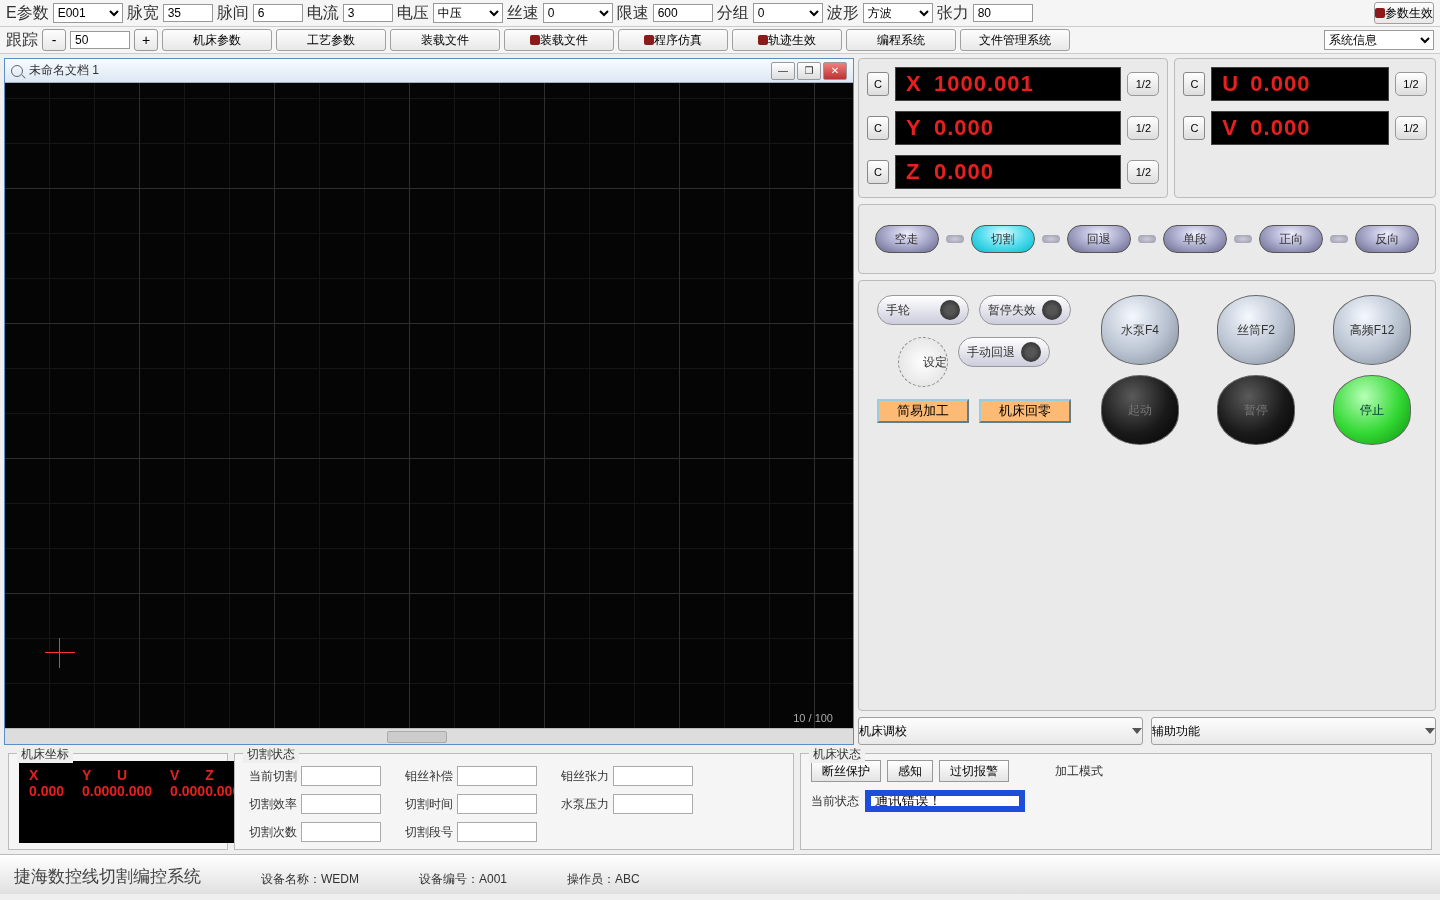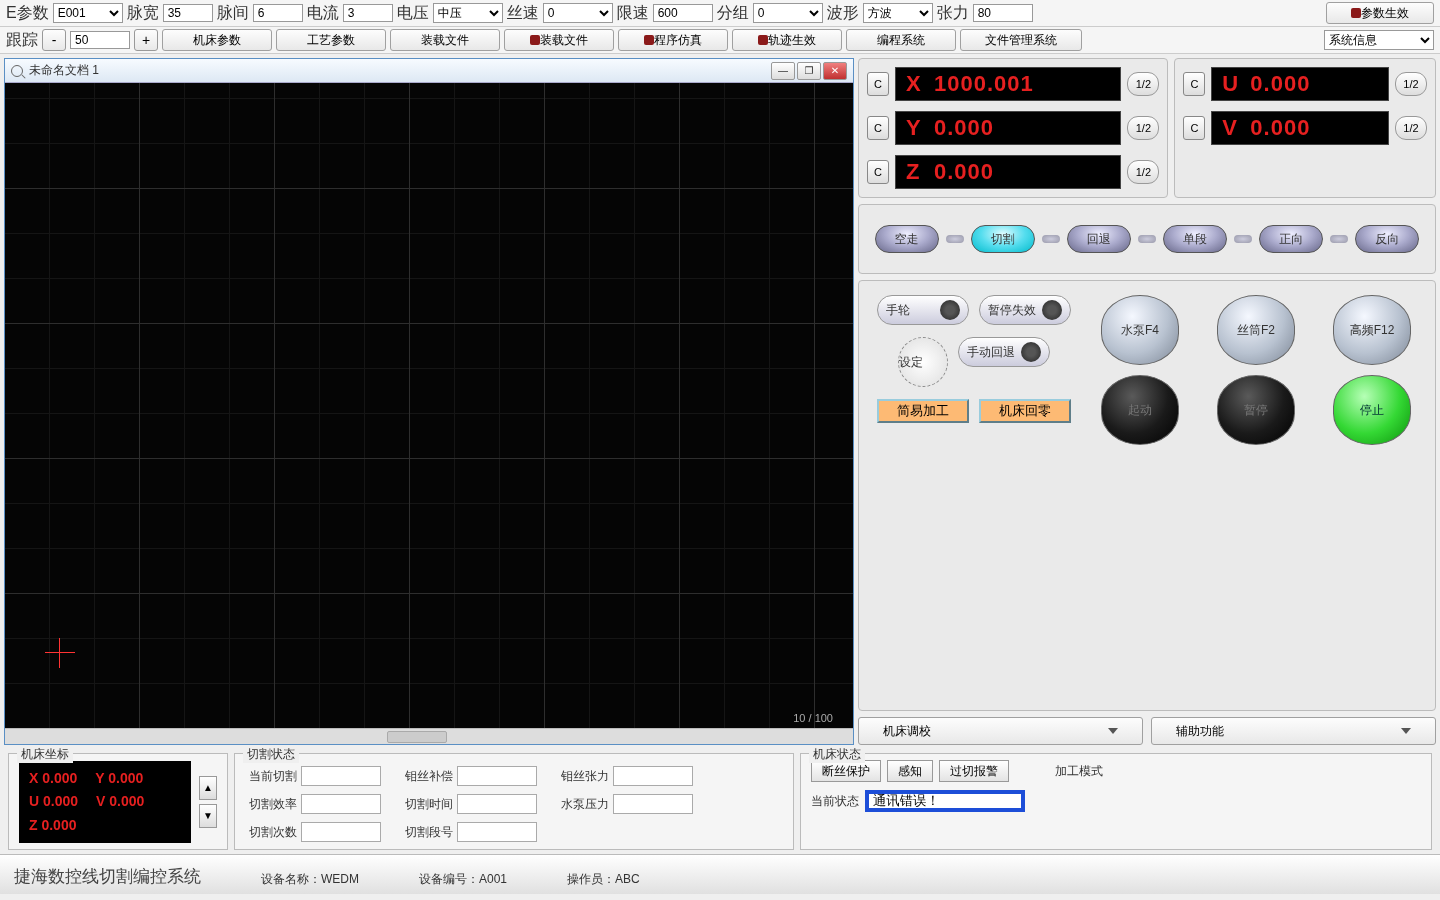--- a/index.html
+++ b/index.html
@@ -3,21 +3,21 @@
 <meta charset="utf-8">
 <style>
 *{box-sizing:border-box;margin:0;padding:0;font-family:"Microsoft YaHei",SimSun,sans-serif}
 body{background:#efefef;width:1440px;height:900px;overflow:hidden;font-size:12px;color:#333}
 
 
 .topbar{display:flex;align-items:center;padding:2px 6px;gap:4px;background:#f5f5f5;border-bottom:1px solid #ccc}
 .topbar .lbl{font-size:16px;white-space:nowrap}
 .topbar input[type=text]{height:18px;border:1px solid #999;padding:0 4px;font-size:12px;background:#fff}
 .topbar select{height:20px;border:1px solid #999;font-size:12px;background:#fff}.w60{width:60px}.w70{width:70px}.w50{width:50px}
-.btn{height:22px;border:1px solid #a0a0a0;background:linear-gradient(#fdfdfd,#e8e8e8);border-radius:3px;padding:0 24px;font-size:12px;cursor:pointer;display:inline-flex;align-items:center;justify-content:center;gap:0}
+.btn{height:22px;border:1px solid #a0a0a0;background:linear-gradient(#fdfdfd,#e8e8e8);border-radius:3px;padding:0 0;font-size:12px;cursor:pointer;display:inline-flex;align-items:center;justify-content:center;gap:0}
 .btn.wide{min-width:110px}
 .redlamp{width:10px;height:10px;background:#8b1a1a;border-radius:2px;display:inline-block}
 .smallbtn{height:22px;width:24px;border:1px solid #999;background:linear-gradient(#fdfdfd,#e8e8e8);border-radius:3px;font-size:14px;cursor:pointer}
 .sysinfo{flex:1;text-align:right}
 .sysinfo select{width:110px}
 
 
 .main{display:flex;height:calc(900px - 55px - 150px);padding:4px;gap:4px}
 .viewport-wrap{flex:0 0 850px;display:flex;flex-direction:column}
 .viewport-win{border:1px solid #5a8fc4;height:100%;display:flex;flex-direction:column;background:#fff}
@@ -40,64 +40,64 @@
 
 
 .rightpanel{flex:1;display:flex;flex-direction:column;gap:6px}
 .dro-row{display:flex;gap:6px}
 .dro-block{background:#eaeaea;border:1px solid #bcbcbc;border-radius:4px;padding:8px;display:flex;flex-direction:column;gap:10px;flex:1}
 .dro-line{display:flex;align-items:center;gap:6px}
 .cbtn{width:22px;height:24px;border:1px solid #888;background:linear-gradient(#fff,#ddd);border-radius:3px;font-size:11px;cursor:pointer}
 .dro{flex:1;height:34px;background:#000;border:1px solid #444;display:flex;align-items:center;padding:0 10px;gap:8px;font-family:"Courier New",monospace}
 .dro .ax{color:#e62020;font-size:22px;font-weight:bold;width:20px}
 .dro .val{color:#e62020;font-size:22px;font-weight:bold;letter-spacing:1px}
-.halfbtn{width:32px;height:24px;border:1px solid #999;background:linear-gradient(#fff,#ddd);border-radius:11px;font-size:11px;cursor:pointer}
+.halfbtn{width:32px;height:24px;border:1px solid #999;background:linear-gradient(#fff,#ddd);border-radius:5px;font-size:11px;cursor:pointer}
 
 .pillrow{background:#eaeaea;border:1px solid #bcbcbc;border-radius:4px;padding:20px 12px;display:flex;justify-content:space-around;align-items:center}
 .pill{width:64px;height:28px;border-radius:14px;background:radial-gradient(ellipse at 50% 30%,#eef,#aac 50%,#668);border:1px solid #555;display:flex;align-items:center;justify-content:center;cursor:pointer;font-size:12px;position:relative}
 .pill.active{background:radial-gradient(ellipse at 50% 30%,#dffcff,#5de 50%,#0bc)}
 .pilljoin{width:18px;height:8px;background:radial-gradient(#ccd,#99a);border-radius:4px}
 
 .controlbox{background:#eaeaea;border:1px solid #bcbcbc;border-radius:4px;padding:14px 10px;display:flex;gap:8px;flex:1}
 .leftcol{width:210px;display:flex;flex-direction:column;gap:12px;align-items:center}
 .togglepill{width:92px;height:30px;border-radius:15px;background:linear-gradient(#fff,#ccd);border:1px solid #999;display:inline-flex;align-items:center;cursor:pointer;font-size:12px;padding:0 8px;gap:4px;position:relative;justify-content:flex-start}
 .togglepill .knob{width:20px;height:20px;border-radius:50%;background:radial-gradient(#555 30%,#222);margin-left:auto}
-.gear{width:50px;height:50px;border-radius:50%;border:1px dashed #888;display:flex;align-items:center;justify-content:flex-start;background:radial-gradient(#fff,#ddd)}
+.gear{width:50px;height:50px;border-radius:50%;border:1px dashed #888;display:flex;align-items:center;justify-content:flex-end;background:radial-gradient(#fff,#ddd)}
 .sqbtn{width:92px;height:24px;background:#fdba74;border:2px outset #9cd;cursor:pointer;font-size:13px}
 .leftcol .row{display:flex;gap:10px}
 .rightcol{flex:1;display:flex;flex-wrap:wrap;gap:10px;align-content:flex-start;justify-content:space-around}
 .bigball{width:78px;height:70px;border-radius:50%/45%;display:flex;align-items:center;justify-content:center;cursor:pointer;font-size:12px;border:1px solid #666}
 .ball-silver{background:radial-gradient(ellipse at 40% 30%,#f5f8ff,#b8c2d0 55%,#7b8594)}
 .ball-dark{background:radial-gradient(ellipse at 40% 30%,#5a5a5a,#1a1a1a 55%,#000);color:#777}
 .ball-green{background:radial-gradient(ellipse at 40% 30%,#b6ffb6,#34d834 55%,#0a900a);color:#033}
 
 .dropdownrow{display:flex;gap:8px}
 .dropdownrow .btn{flex:1;height:28px}
 .dropdownrow .btn .tri{margin-left:auto;width:0;height:0;border-left:5px solid transparent;border-right:5px solid transparent;border-top:6px solid #555}
 
 
 .bottom{display:flex;gap:6px;padding:4px 8px;height:105px}
 .group{border:1px solid #bbb;padding:6px 10px;position:relative;background:#f5f5f5}
 .group .legend{position:absolute;top:-8px;left:8px;background:#efefef;padding:0 4px;font-size:12px}
 .machcoord{width:220px;display:flex;align-items:center;gap:8px}
-.mc-disp{flex:1;height:82px;background:#000;padding:6px 10px;font-family:"Courier New",monospace;font-size:14px;font-weight:bold;color:#e62020;display:flex;flex-direction:column;justify-content:space-around}
+.mc-disp{flex:1;height:82px;background:#000;padding:6px 10px;font-family:"Courier New",monospace;font-size:14px;font-weight:bold;color:#e62020;display:flex;flex-direction:row;justify-content:space-around}
 .mc-disp div{display:flex;gap:18px}
 .arrows{display:flex;flex-direction:column;gap:4px}
 .arrows button{width:18px;height:24px;border:1px solid #999;background:linear-gradient(#fff,#ddd);font-size:10px;cursor:pointer}
 .cutstat{width:560px}
 .cutstat .fields{display:flex;flex-wrap:wrap;gap:8px 20px;padding-top:6px}
 .cutstat .fld{display:flex;align-items:center;gap:4px}
 .cutstat .fld span{width:52px;text-align:right;font-size:12px}
 .cutstat .fld input{width:80px;height:20px;border:1px solid #aaa;background:#fff}
 .machstat{flex:1}
 .machstat .row1{display:flex;gap:6px;align-items:center;margin-bottom:8px}
 .machstat .row1 button{height:22px;padding:0 10px;border:1px solid #999;background:linear-gradient(#fff,#e3e3e3);cursor:pointer;font-size:12px}
 .machstat .mode{margin-left:40px;font-size:12px}
 .machstat .row2{display:flex;align-items:center;gap:6px}
-.machstat .row2 input{width:160px;height:22px;border:4px solid #1d4ed8;padding:0 4px}
+.machstat .row2 input{width:160px;height:22px;border:6px solid #1d4ed8;padding:0 4px}
 
 
 .footer{height:40px;background:linear-gradient(#fff,#e0e0e0);border-top:1px solid #bbb;display:flex;align-items:flex-end;padding:4px 14px 6px;gap:60px;font-size:12px}
 .footer .brand{font-size:17px;color:#444}
 </style>
 </head>
 <body>
 
 <div class="topbar">
   <span class="lbl">E参数</span>

